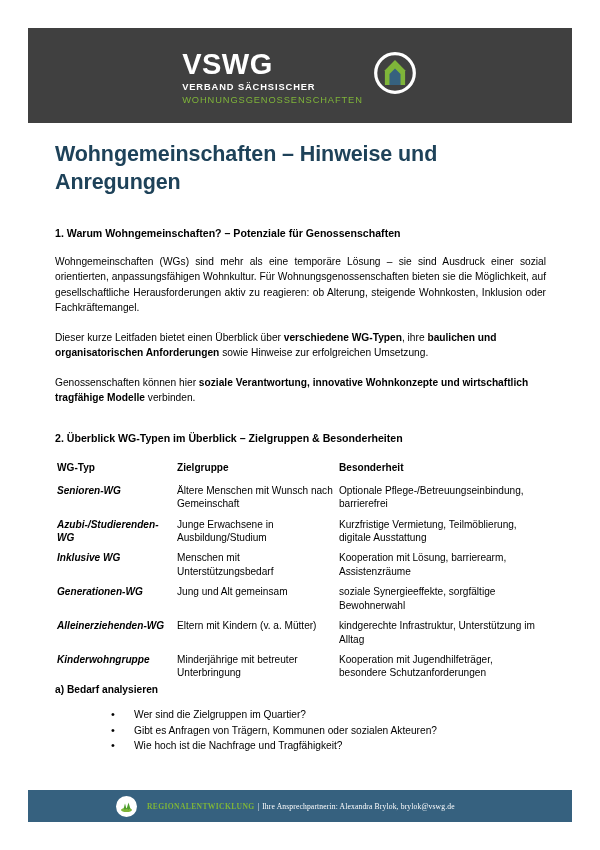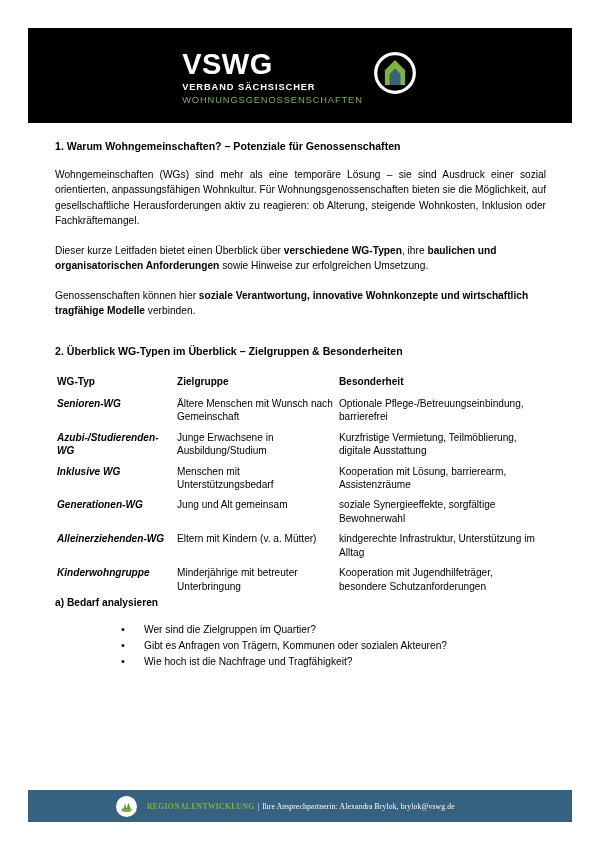--- a/index.html
+++ b/index.html
@@ -23,21 +23,21 @@
     box-sizing: border-box;
   }
 
   
   .header-band {
     position: absolute;
     left: 28px;
     top: 28px;
     width: 544px;
     height: 95px;
-    background: #000000;
+    background: #404040;
     display: flex;
     align-items: center;
     justify-content: center;
   }
   .logo {
     display: flex;
     align-items: center;
     gap: 9px;
     transform: translateY(2px);
   }
@@ -143,21 +143,21 @@
   .c2 { width: 162px; }
   .c3 { width: 207px; }
 
   
   h3.sub-heading {
     font-size: 10.2px;
     font-weight: bold;
     margin: 0 0 12px 0;
   }
   ul.bullets {
-    margin: 14px;
+    margin: 4px;
     padding: 0 0 0 52px;
     list-style: none;
   }
   ul.bullets li {
     font-size: 10.2px;
     line-height: 1.55;
     position: relative;
     padding-left: 23px;
   }
   ul.bullets li::before {
@@ -224,20 +224,21 @@
       <svg class="logo-mark" viewBox="0 0 100 100">
         <circle cx="50" cy="50" r="42" fill="none" stroke="#ffffff" stroke-width="7"></circle>
         <path d="M50 22 L72 44 L72 76 L28 76 L28 44 Z" fill="#7fb539"></path>
         <path d="M50 40 L62 52 L62 76 L38 76 L38 52 Z" fill="#36617f"></path>
       </svg>
     </div>
   </div>
 
   <div class="content">
 
+    <h1 class="doc-title">Wohngemeinschaften – Hinweise und Anregungen</h1>
 
     <h2 class="section-heading">1. Warum Wohngemeinschaften? – Potenziale für Genossenschaften</h2>
 
     <p class="body-text">Wohngemeinschaften (WGs) sind mehr als eine temporäre Lösung – sie sind Ausdruck einer sozial orientierten, anpassungsfähigen Wohnkultur. Für Wohnungsgenossenschaften bieten sie die Möglichkeit, auf gesellschaftliche Herausforderungen aktiv zu reagieren: ob Alterung, steigende Wohnkosten, Inklusion oder Fachkräftemangel.</p>
 
     <p class="body-text noj"><span>Dieser kurze Leitfaden bietet einen Überblick über </span><b>verschiedene WG-Typen</b><span>, ihre </span><b>baulichen und organisatorischen Anforderungen</b><span> sowie Hinweise zur erfolgreichen Umsetzung.</span></p>
 
     <p class="body-text noj"><span>Genossenschaften können hier </span><b>soziale Verantwortung, innovative Wohnkonzepte und wirtschaftlich tragfähige Modelle</b><span> verbinden.</span></p>
 
     <h2 class="section-heading spaced-top">2. Überblick WG-Typen im Überblick – Zielgruppen &amp; Besonderheiten</h2>

